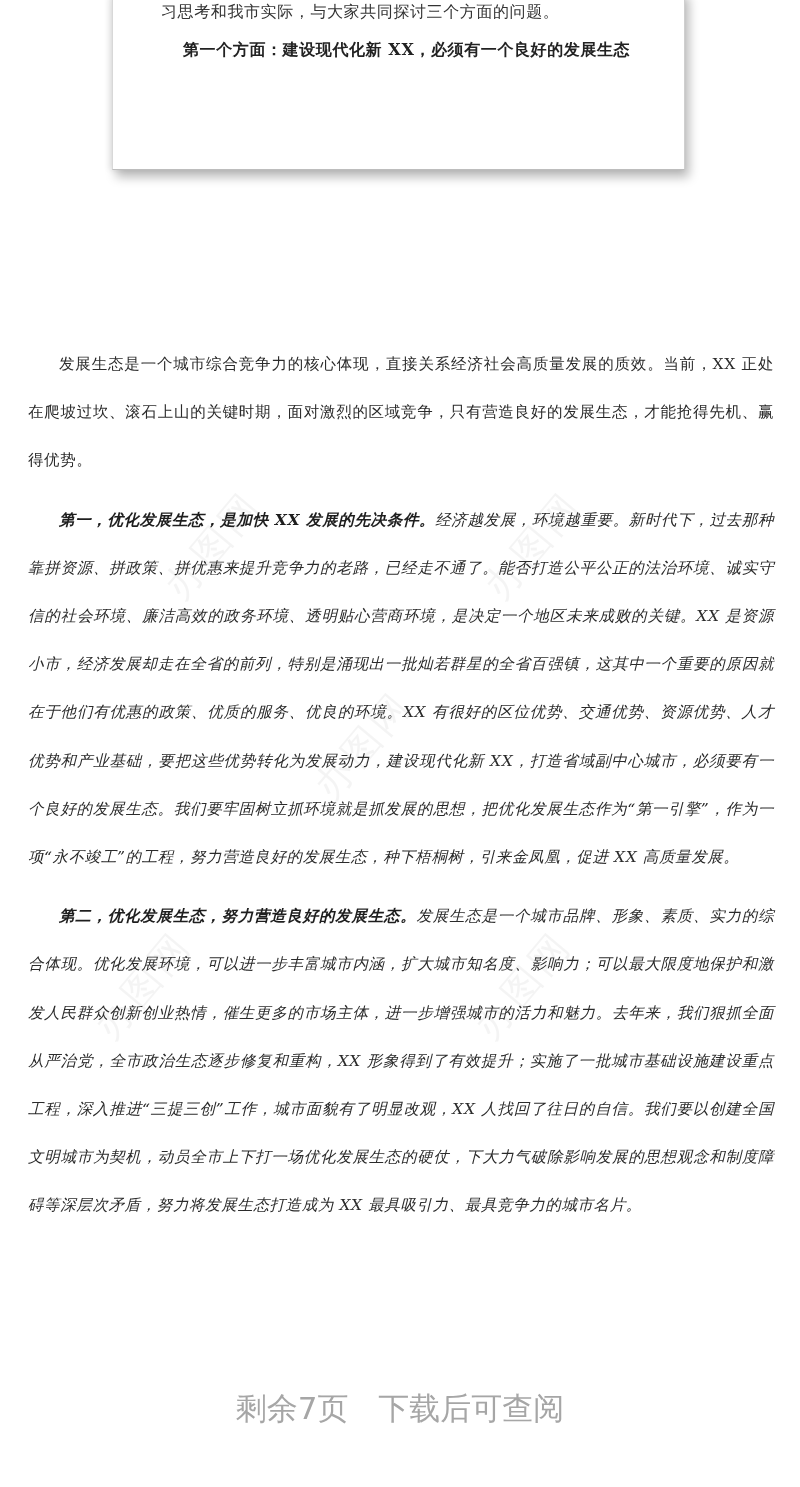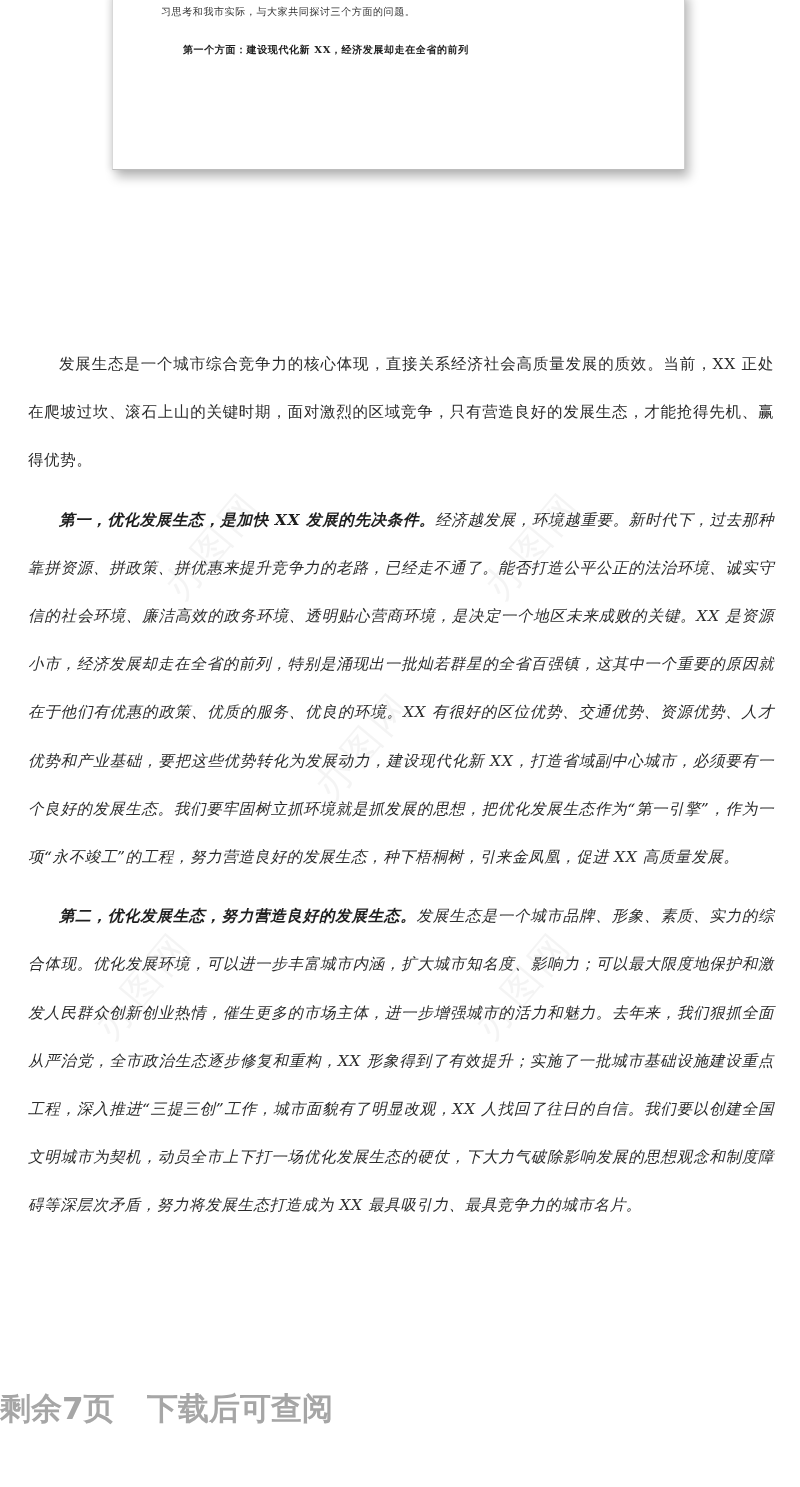--- a/index.html
+++ b/index.html
@@ -22,21 +22,21 @@
       width: 571px;
       height: 179px;
       background: #ffffff;
       border-left: 1px solid #d8d8d8;
       border-right: 1px solid #cfcfcf;
       border-bottom: 1px solid #bdbdbd;
       box-shadow: 4px 7px 10px rgba(0,0,0,0.28), -3px 0 6px rgba(0,0,0,0.08);
     }
     .card-line {
       position: absolute;
-      font-size: 10px;
+      font-size: 16px;
       line-height: 12px;
       white-space: nowrap;
       color: #333;
       letter-spacing: 0.6px;
       text-align: right;
     }
     .card-line.l1 { left: 48px; top: 16px; }
     .card-line.l2 { left: 70px; top: 54px; font-weight: bold; color: #222; }
 
     .doc-body {
@@ -67,35 +67,34 @@
       transform: rotate(-50deg);
       white-space: nowrap;
       pointer-events: none;
       letter-spacing: 4px;
     }
     .remaining {
       position: absolute;
       left: 0;
       width: 800px;
       top: 1386px;
-      text-align: left;
+      text-align: center;
       font-family: "DejaVu Sans", "Liberation Sans", sans-serif;
       font-size: 31px;
       line-height: 44px;
       color: #a6a6a6;
       white-space: pre;
-      font-weight: bold;
     }
   </style>
 </head>
 <body>
 
 <div class="page-card">
   <div class="card-line l1">习思考和我市实际，与大家共同探讨三个方面的问题。</div>
-  <div class="card-line l2">第一个方面：建设现代化新 XX，经济发展却走在全省的前列</div>
+  <div class="card-line l2">第一个方面：建设现代化新 XX，必须有一个良好的发展生态</div>
 </div>
 
 <div class="watermark" style="left:150px; top:520px;">办图网</div>
 <div class="watermark" style="left:470px; top:520px;">办图网</div>
 <div class="watermark" style="left:300px; top:720px;">办图网</div>
 <div class="watermark" style="left:80px; top:960px;">办图网</div>
 <div class="watermark" style="left:460px; top:960px;">办图网</div>
 
 <div class="doc-body">
   <p class="para">

